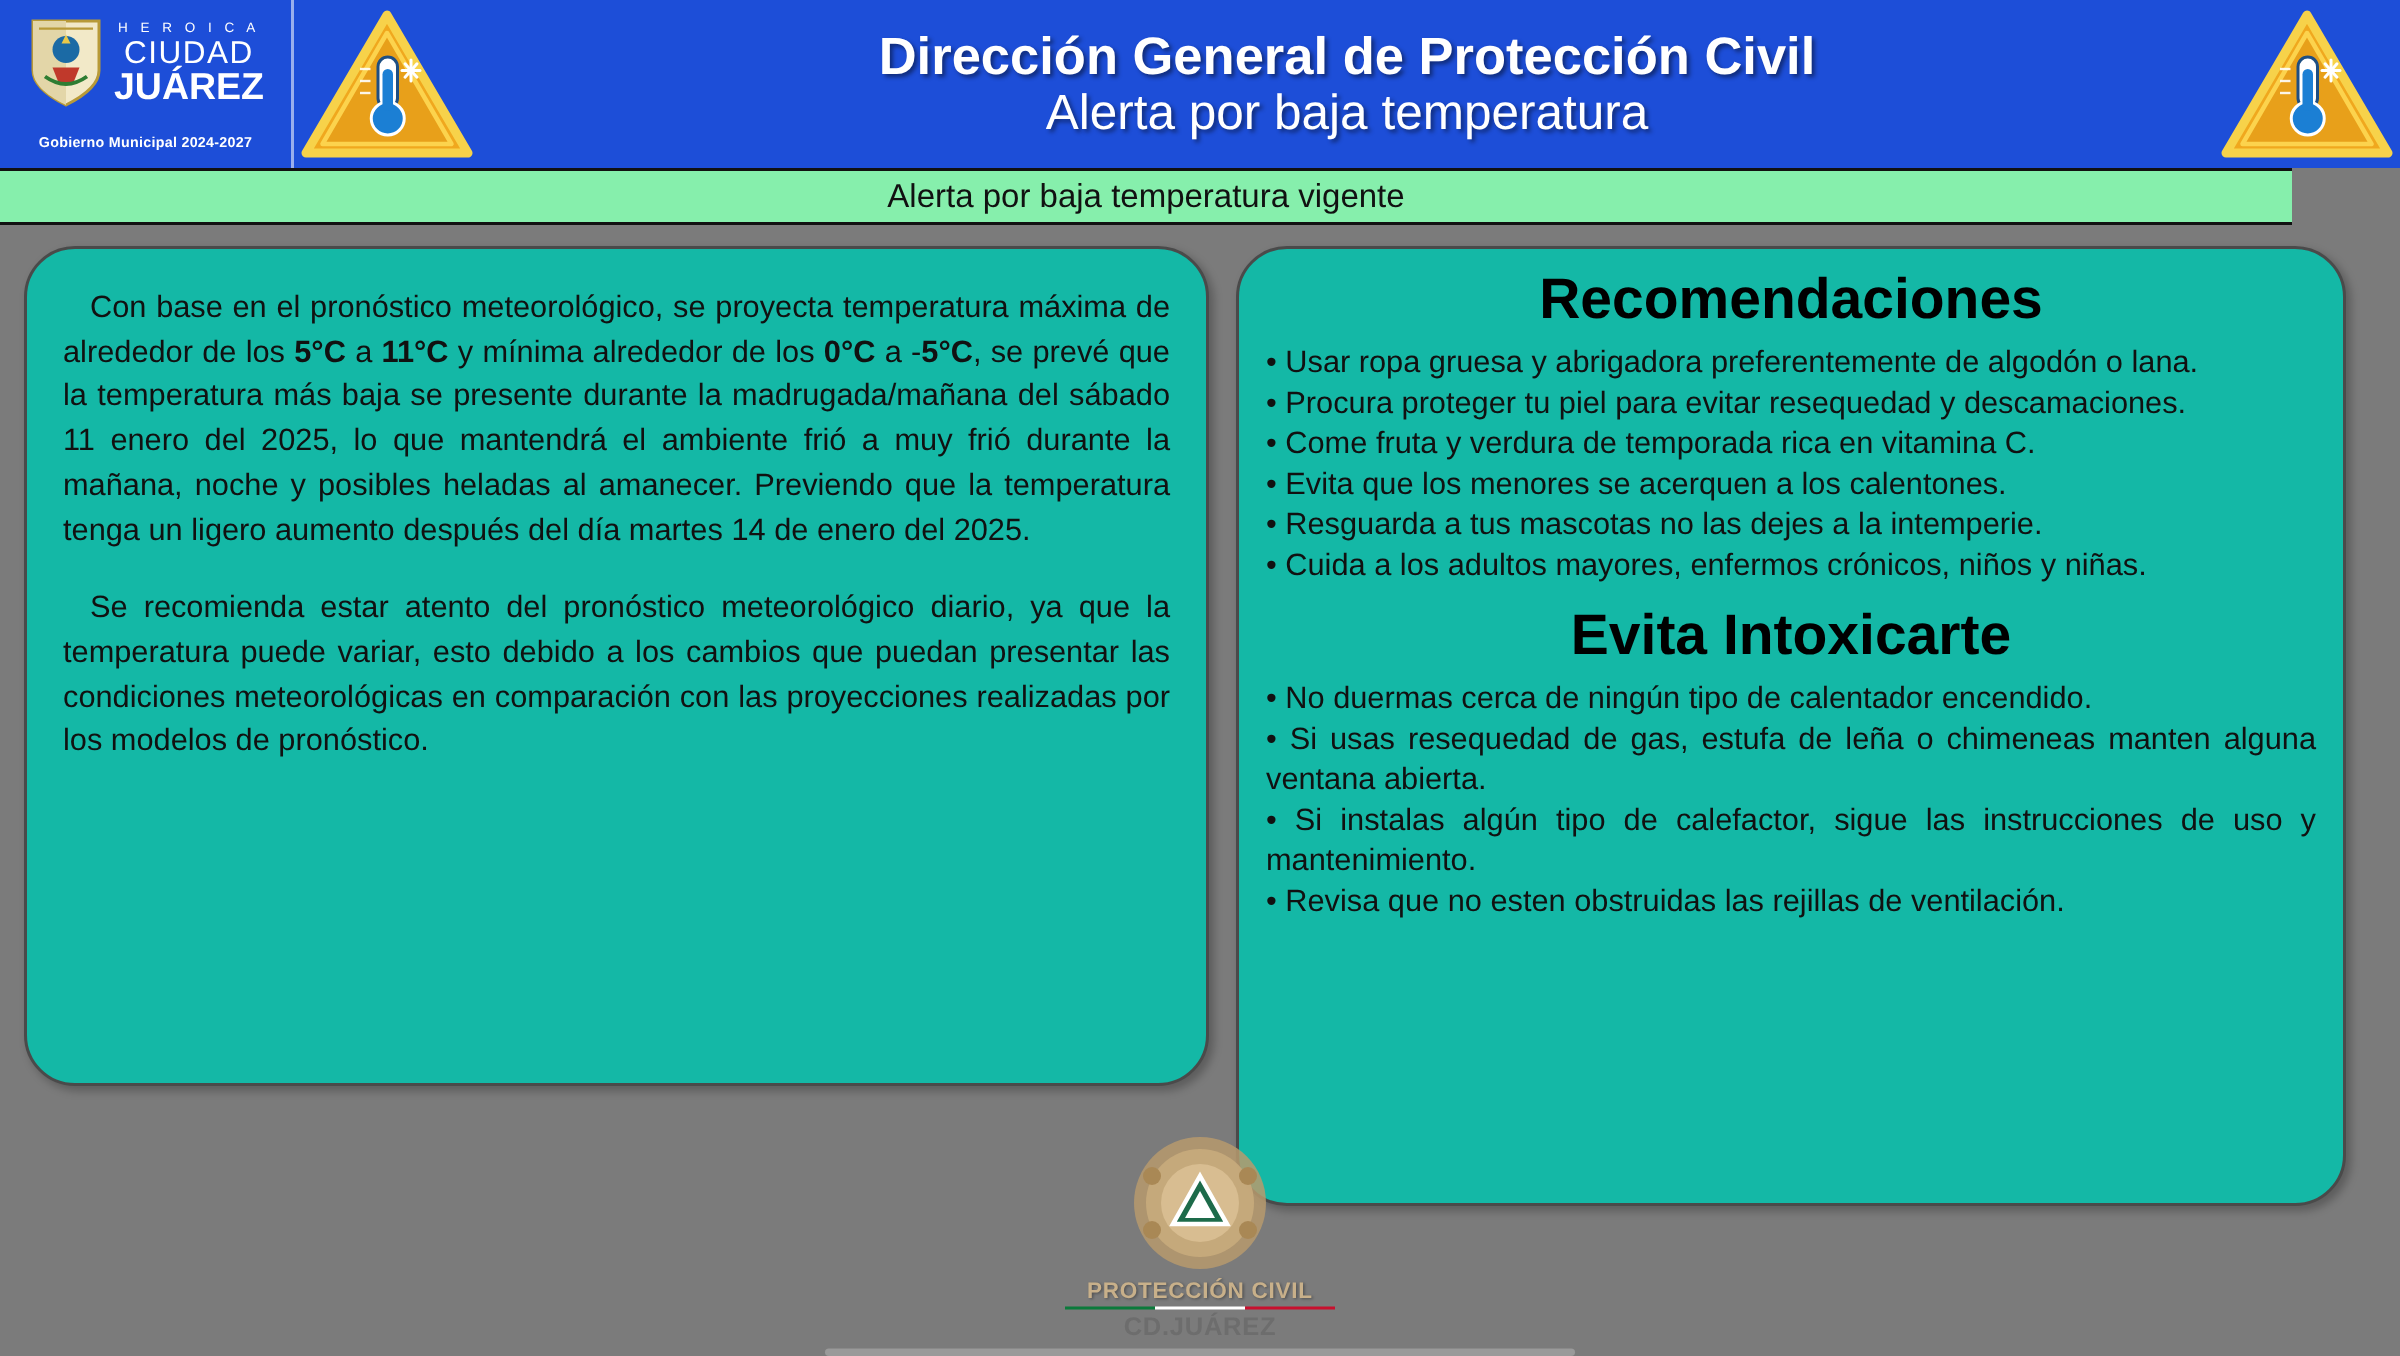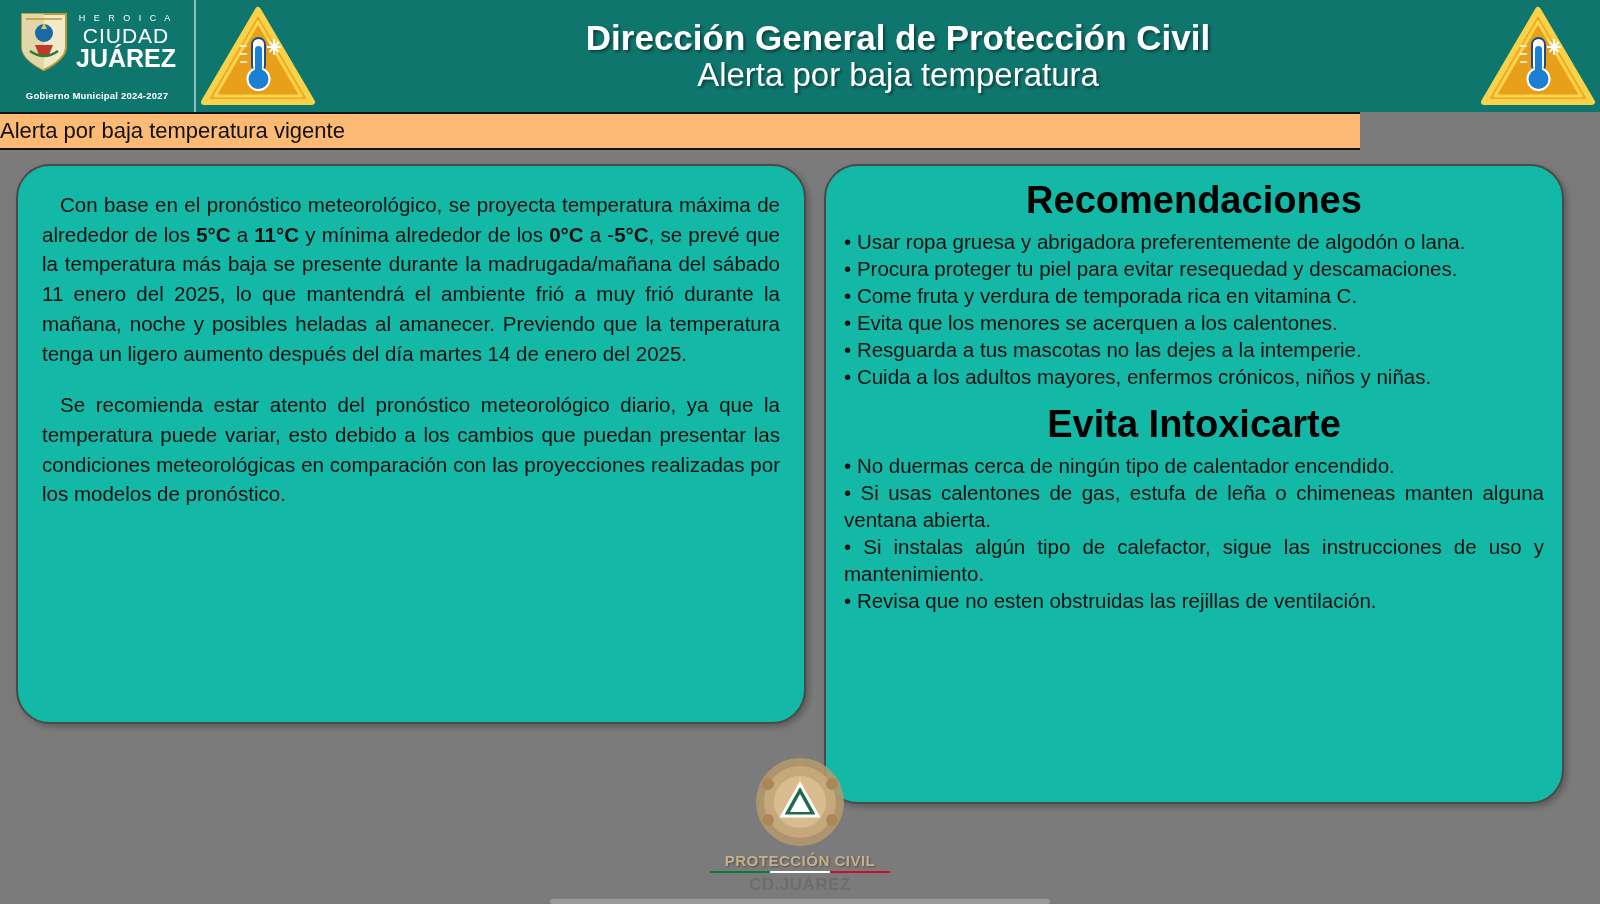--- a/index.html
+++ b/index.html
@@ -13,21 +13,21 @@
     font-family: "Liberation Sans", sans-serif;
     overflow: hidden;
     position: relative;
   }
 
   
   .header {
     position: relative;
     width: 1600px;
     height: 112px;
-    background: #0f766e;
+    background: #1d4ed8;
     display: flex;
     align-items: center;
     box-sizing: border-box;
   }
   .logo-block {
     width: 196px;
     height: 112px;
     display: flex;
     flex-direction: column;
     align-items: center;
@@ -98,25 +98,26 @@
     text-shadow: 2px 2px 3px rgba(0,0,0,0.45);
   }
   .title-2 {
     font-size: 33px;
     font-weight: normal;
     text-shadow: 2px 2px 3px rgba(0,0,0,0.45);
   }
 
   
   .banner {
-    width: 1360px;
+    width: 1528px;
     height: 38px;
-    background: #fdba74;
-    display: flex;
-    align-items: center;
+    background: #86efac;
+    display: flex;
+    align-items: center;
+    justify-content: center;
     border-top: 2px solid #111;
     border-bottom: 2px solid #111;
     box-sizing: border-box;
   }
   .banner-text {
     font-size: 22px;
     color: #111;
   }
 
   
@@ -331,21 +332,21 @@
       <li>Procura proteger tu piel para evitar resequedad y descamaciones.</li>
       <li>Come fruta y verdura de temporada rica en vitamina C.</li>
       <li> Evita que los menores se acerquen a los calentones.</li>
       <li>Resguarda a tus mascotas no las dejes a la intemperie.</li>
       <li>Cuida a los adultos mayores, enfermos crónicos, niños y niñas.</li>
     </ul>
 
     <div class="section-title second">Evita Intoxicarte</div>
     <ul class="bullets">
       <li>No duermas cerca de ningún tipo de calentador encendido.</li>
-      <li>Si usas calentones de gas, estufa de leña o chimeneas manten alguna ventana abierta.</li>
+      <li>Si usas resequedad de gas, estufa de leña o chimeneas manten alguna ventana abierta.</li>
       <li>Si instalas algún tipo de calefactor, sigue las instrucciones de uso y mantenimiento.</li>
       <li>Revisa que no esten obstruidas las rejillas de ventilación.</li>
     </ul>
   </div>
 </div>
 
 <div class="footer-seal">
   <div class="seal-emblem">
     <svg width="96" height="96" viewBox="0 0 96 96">
       <circle cx="48" cy="48" r="44" fill="#b79a6d" opacity="0.85"></circle>

